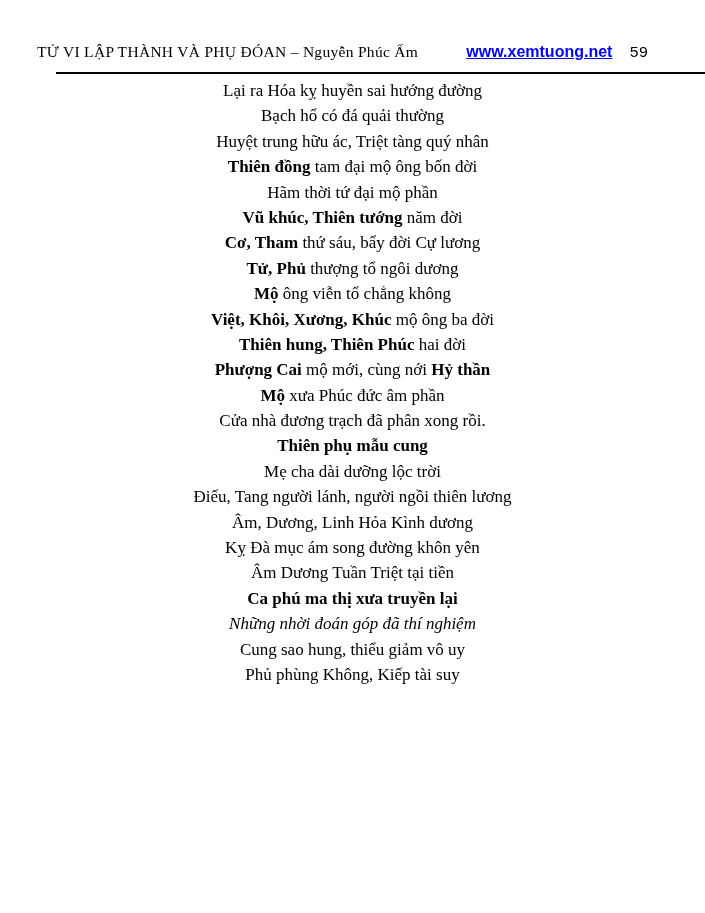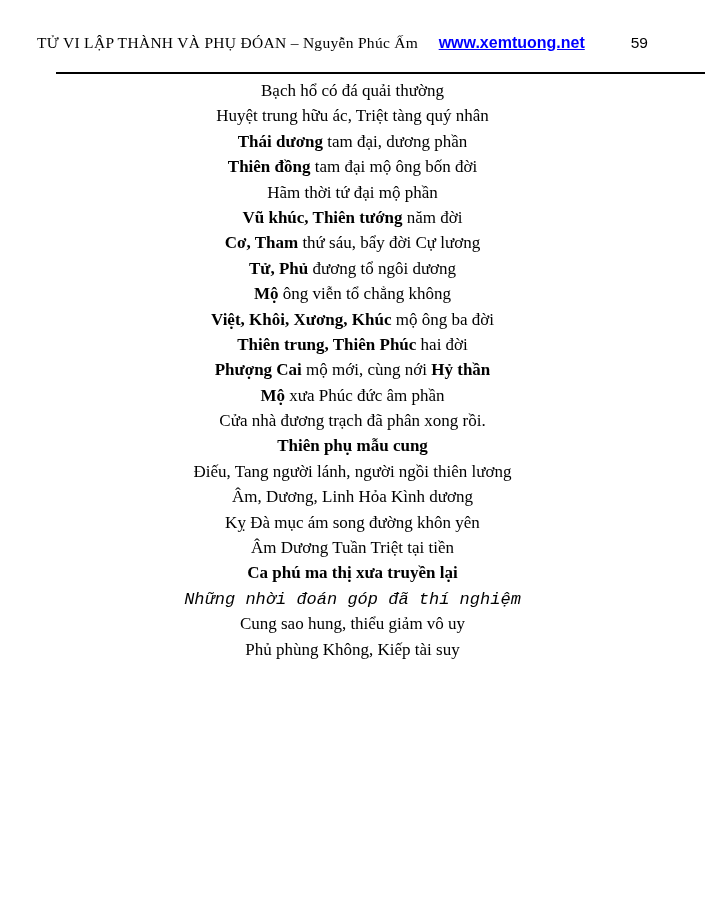--- a/index.html
+++ b/index.html
@@ -11,50 +11,49 @@
     position: relative;
     width: 705px;
     height: 913px;
     background: #ffffff;
     overflow: hidden;
     font-family: "Liberation Serif", serif;
     color: #000000;
   }
   .header {
     position: absolute;
-    top: 34px;
+    top: 43px;
     left: 37px;
     right: 57px;
     display: flex;
     align-items: baseline;
     justify-content: space-between;
     white-space: nowrap;
   }
   .book-title {
     font-family: "Liberation Serif", serif;
     font-size: 15.5px;
     letter-spacing: 0.3px;
   }
   .header-right {
     display: flex;
     align-items: baseline;
-    gap: 9px;
+    gap: 17px;
   }
   .site-link {
     font-family: "Liberation Sans", sans-serif;
     font-weight: bold;
     font-size: 16px;
     color: #0000ff;
     text-decoration: underline;
     cursor: pointer;
   }
   .page-number {
-    font-family: Liberation Sans, sans-serif;
+    font-family: Liberation Mono, monospace;
     font-size: 15.5px;
-    margin-left: 37px;
   }
   .rule {
     position: absolute;
     top: 72px;
     left: 56px;
     right: 0;
     height: 2px;
     background: #000000;
   }
   .poem {
@@ -64,50 +63,51 @@
     right: 0;
     text-align: center;
   }
   .line {
     font-size: 17px;
     line-height: 25.4px;
     height: 25.4px;
     white-space: nowrap;
   }
   .line .b { font-weight: bold; }
-  .line .i { font-style: italic; font-family: Liberation Mono, monospace; }
+  .line .i { font-style: italic; }
 </style>
 </head>
 <body>
 
 <div class="page">
   <div class="header">
     <span class="book-title">TỬ VI LẬP THÀNH VÀ PHỤ ĐÓAN – Nguyễn Phúc Ấm</span>
     <span class="header-right">
       <a class="site-link">www.xemtuong.net</a>
       <span class="page-number">59</span>
     </span>
   </div>
   <div class="rule"></div>
   <div class="poem" id="poem-lines">
+      <div class="line"><span>Lại ra Hóa kỵ huyền sai hướng đường</span></div>
       <div class="line"><span>Bạch hổ có đá quải thường</span></div>
       <div class="line"><span>Huyệt trung hữu ác, Triệt tàng quý nhân</span></div>
-      <div class="line"><span class="b">Thái dương</span><span> tam đại, dương phần</span></div>
       <div class="line"><span class="b">Thiên đồng</span><span> tam đại mộ ông bốn đời</span></div>
       <div class="line"><span>Hãm thời tứ đại mộ phần</span></div>
       <div class="line"><span class="b">Vũ khúc, Thiên tướng</span><span> năm đời</span></div>
       <div class="line"><span class="b">Cơ, Tham</span><span> thứ sáu, bẩy đời Cự lương</span></div>
-      <div class="line"><span class="b">Tử, Phủ</span><span> đương tổ ngôi dương</span></div>
+      <div class="line"><span class="b">Tử, Phủ</span><span> thượng tổ ngôi dương</span></div>
       <div class="line"><span class="b">Mộ</span><span> ông viễn tổ chẳng không</span></div>
       <div class="line"><span class="b">Việt, Khôi, Xương, Khúc</span><span> mộ ông ba đời</span></div>
-      <div class="line"><span class="b">Thiên trung, Thiên Phúc</span><span> hai đời</span></div>
+      <div class="line"><span class="b">Thiên hung, Thiên Phúc</span><span> hai đời</span></div>
       <div class="line"><span class="b">Phượng Cai</span><span> mộ mới, cùng nới </span><span class="b">Hỷ thần</span></div>
       <div class="line"><span class="b">Mộ</span><span> xưa Phúc đức âm phần</span></div>
       <div class="line"><span>Cửa nhà đương trạch đã phân xong rồi.</span></div>
       <div class="line"><span class="b">Thiên phụ mẫu cung</span></div>
+      <div class="line"><span>Mẹ cha dài dưỡng lộc trời</span></div>
       <div class="line"><span>Điếu, Tang người lánh, người ngồi thiên lương</span></div>
       <div class="line"><span>Âm, Dương, Linh Hỏa Kình dương</span></div>
       <div class="line"><span>Kỵ Đà mục ám song đường khôn yên</span></div>
       <div class="line"><span>Âm Dương Tuần Triệt tại tiền</span></div>
       <div class="line"><span class="b">Ca phú ma thị xưa truyền lại</span></div>
       <div class="line"><span class="i">Những nhời đoán góp đã thí nghiệm</span></div>
       <div class="line"><span>Cung sao hung, thiểu giảm vô uy</span></div>
       <div class="line"><span>Phủ phùng Không, Kiếp tài suy</span></div>
     </div>
 </div>

